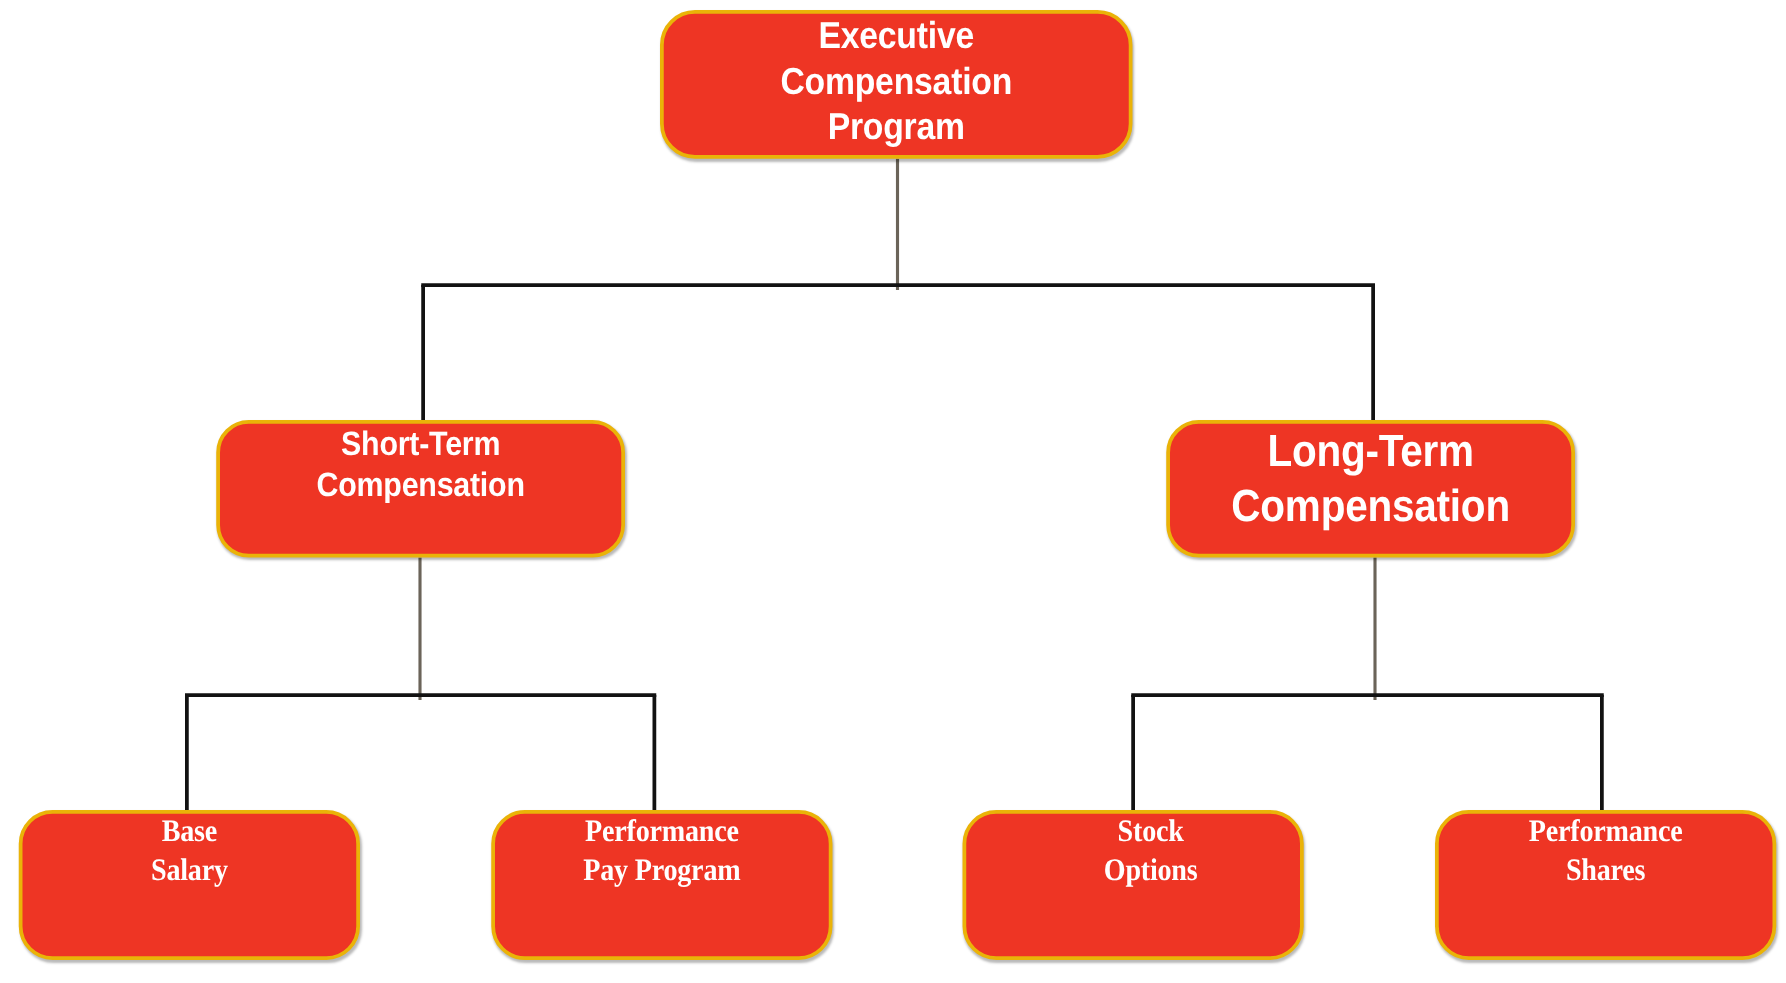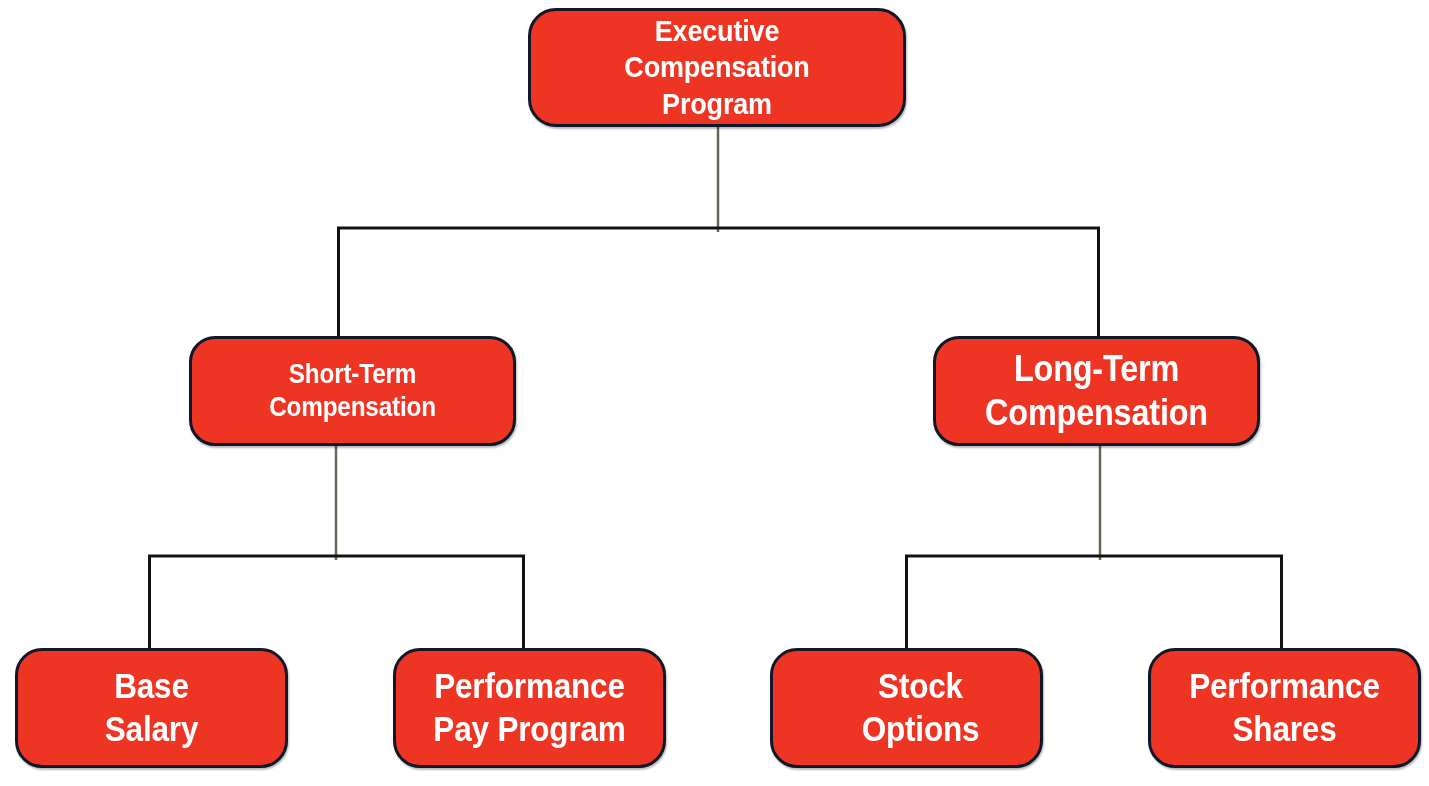--- a/index.html
+++ b/index.html
@@ -21,24 +21,23 @@
     left: 0;
     top: 0;
     width: 1429px;
     height: 786px;
     pointer-events: none;
   }
   .node {
     position: absolute;
     box-sizing: border-box;
     background: #ee3524;
-    border: 3px solid #0f172a;
+    border: 3px solid #eab308;
     border-radius: 26px;
     display: flex;
-    align-items: center;
     justify-content: center;
     text-align: center;
     color: #ffffff;
     font-weight: bold;
     letter-spacing: -0.2px;
     line-height: 1.22;
     z-index: 5;
     box-shadow: 1px 2px 2px rgba(0,0,0,0.28);
   }
   .node .label {
@@ -58,36 +57,36 @@
     border-radius: 28px;
     font-size: 30px;
   }
   
   #node-short-term {
     left: 173px;
     top: 336px;
     width: 327px;
     height: 110px;
     font-size: 27px;
-    margin-left: 16px;
   }
   #node-long-term {
     left: 933px;
     top: 336px;
     width: 327px;
     height: 110px;
     font-size: 36px;
   }
   
   .leaf {
     top: 648px;
     width: 273px;
     height: 120px;
-    font-size: 35px;
+    font-size: 25px;
     border-radius: 27px;
+    font-family: Liberation Serif, serif;
   }
   #node-base-salary     { left: 15px; }
   #node-performance-pay { left: 393px; }
   #node-stock-options   { left: 770px; padding-left: 28px; }
   #node-performance-shares { left: 1148px; }
 </style>
 </head>
 <body>
 
 <div id="canvas">

